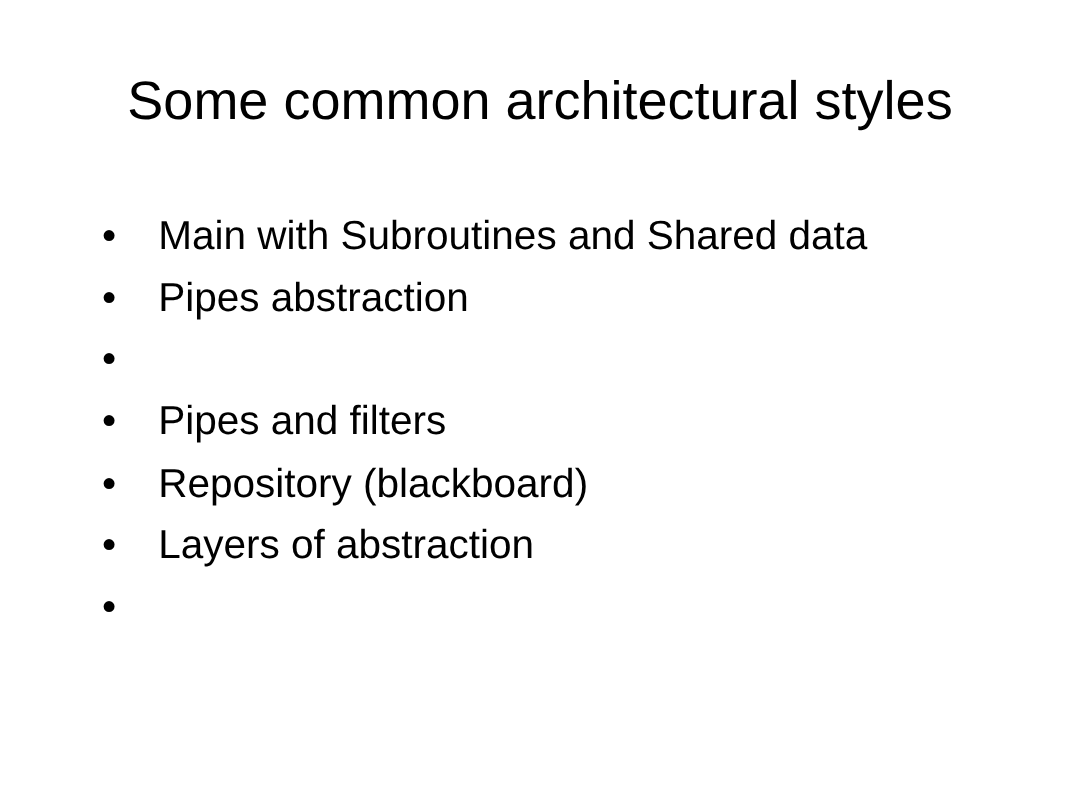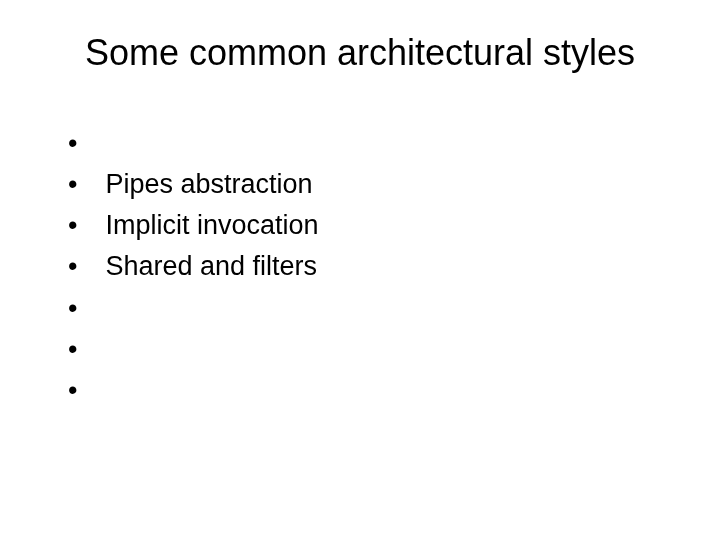--- a/index.html
+++ b/index.html
@@ -11,21 +11,21 @@
       width: 720px;
       height: 540px;
       background: #ffffff;
       font-family: Arial, Helvetica, sans-serif;
       color: #000000;
       overflow: hidden;
     }
     .slide {
       width: 100%;
       height: 100%;
-      padding: 24px 40px;
+      padding: 38px 40px;
     }
     .title {
       font-size: 36px;
       font-weight: normal;
       text-align: center;
       margin-bottom: 50px;
       margin-top: 8px;
     }
     .bullet-list {
       list-style: none;
@@ -44,36 +44,38 @@
     }
   </style>
 </head>
 <body>
 
 <div class="slide">
   <h1 class="title">Some common architectural styles</h1>
   <ul class="bullet-list">
     <li class="bullet-item">
       <span class="bullet-dot">•</span>
+      <span>Main with Subroutines and Shared data</span>
     </li>
     <li class="bullet-item">
       <span class="bullet-dot">•</span>
       <span>Pipes abstraction</span>
     </li>
     <li class="bullet-item">
       <span class="bullet-dot">•</span>
-      <span>Implicit invocation</span>
     </li>
     <li class="bullet-item">
       <span class="bullet-dot">•</span>
-      <span>Shared and filters</span>
+      <span>Pipes and filters</span>
     </li>
     <li class="bullet-item">
       <span class="bullet-dot">•</span>
+      <span>Repository (blackboard)</span>
     </li>
     <li class="bullet-item">
       <span class="bullet-dot">•</span>
+      <span>Layers of abstraction</span>
     </li>
     <li class="bullet-item">
       <span class="bullet-dot">•</span>
     </li>
   </ul>
 </div>
 
 </body></html>

